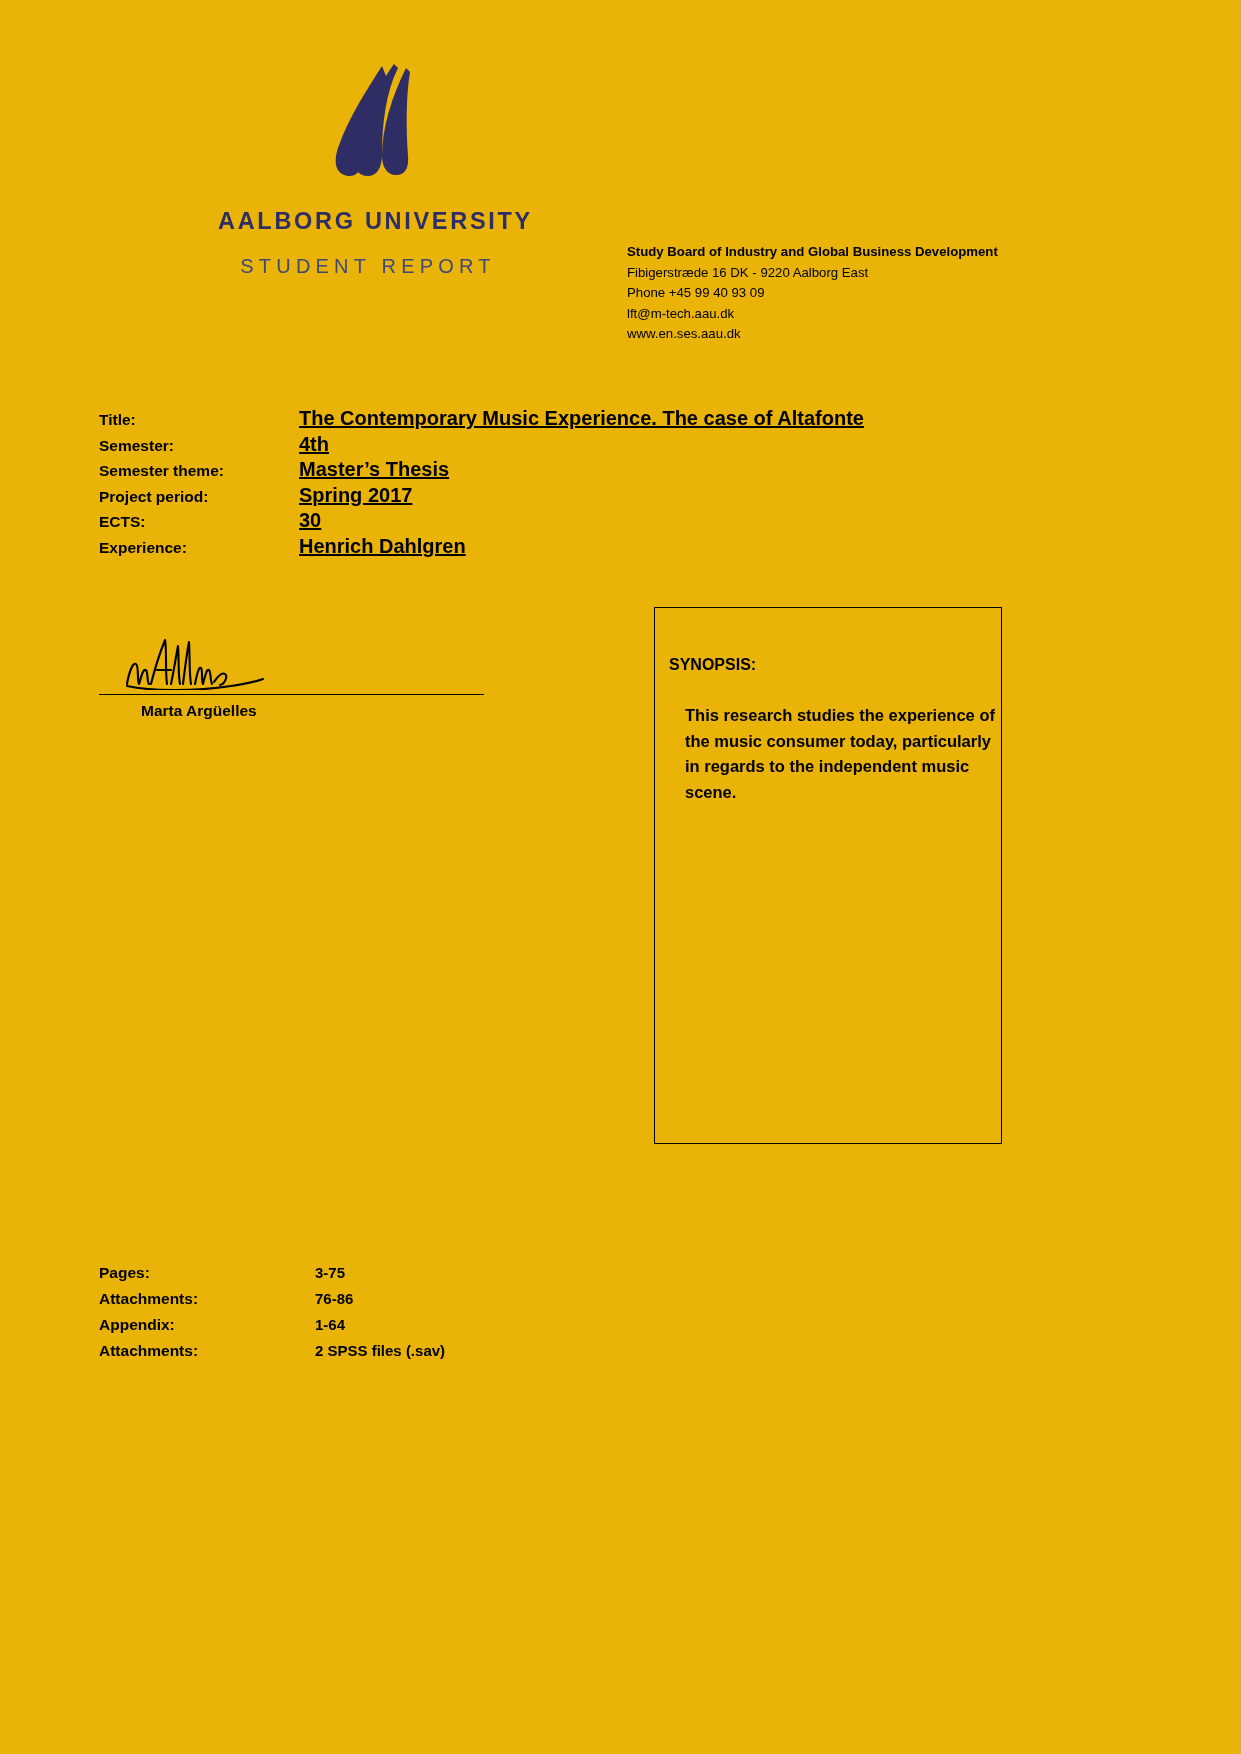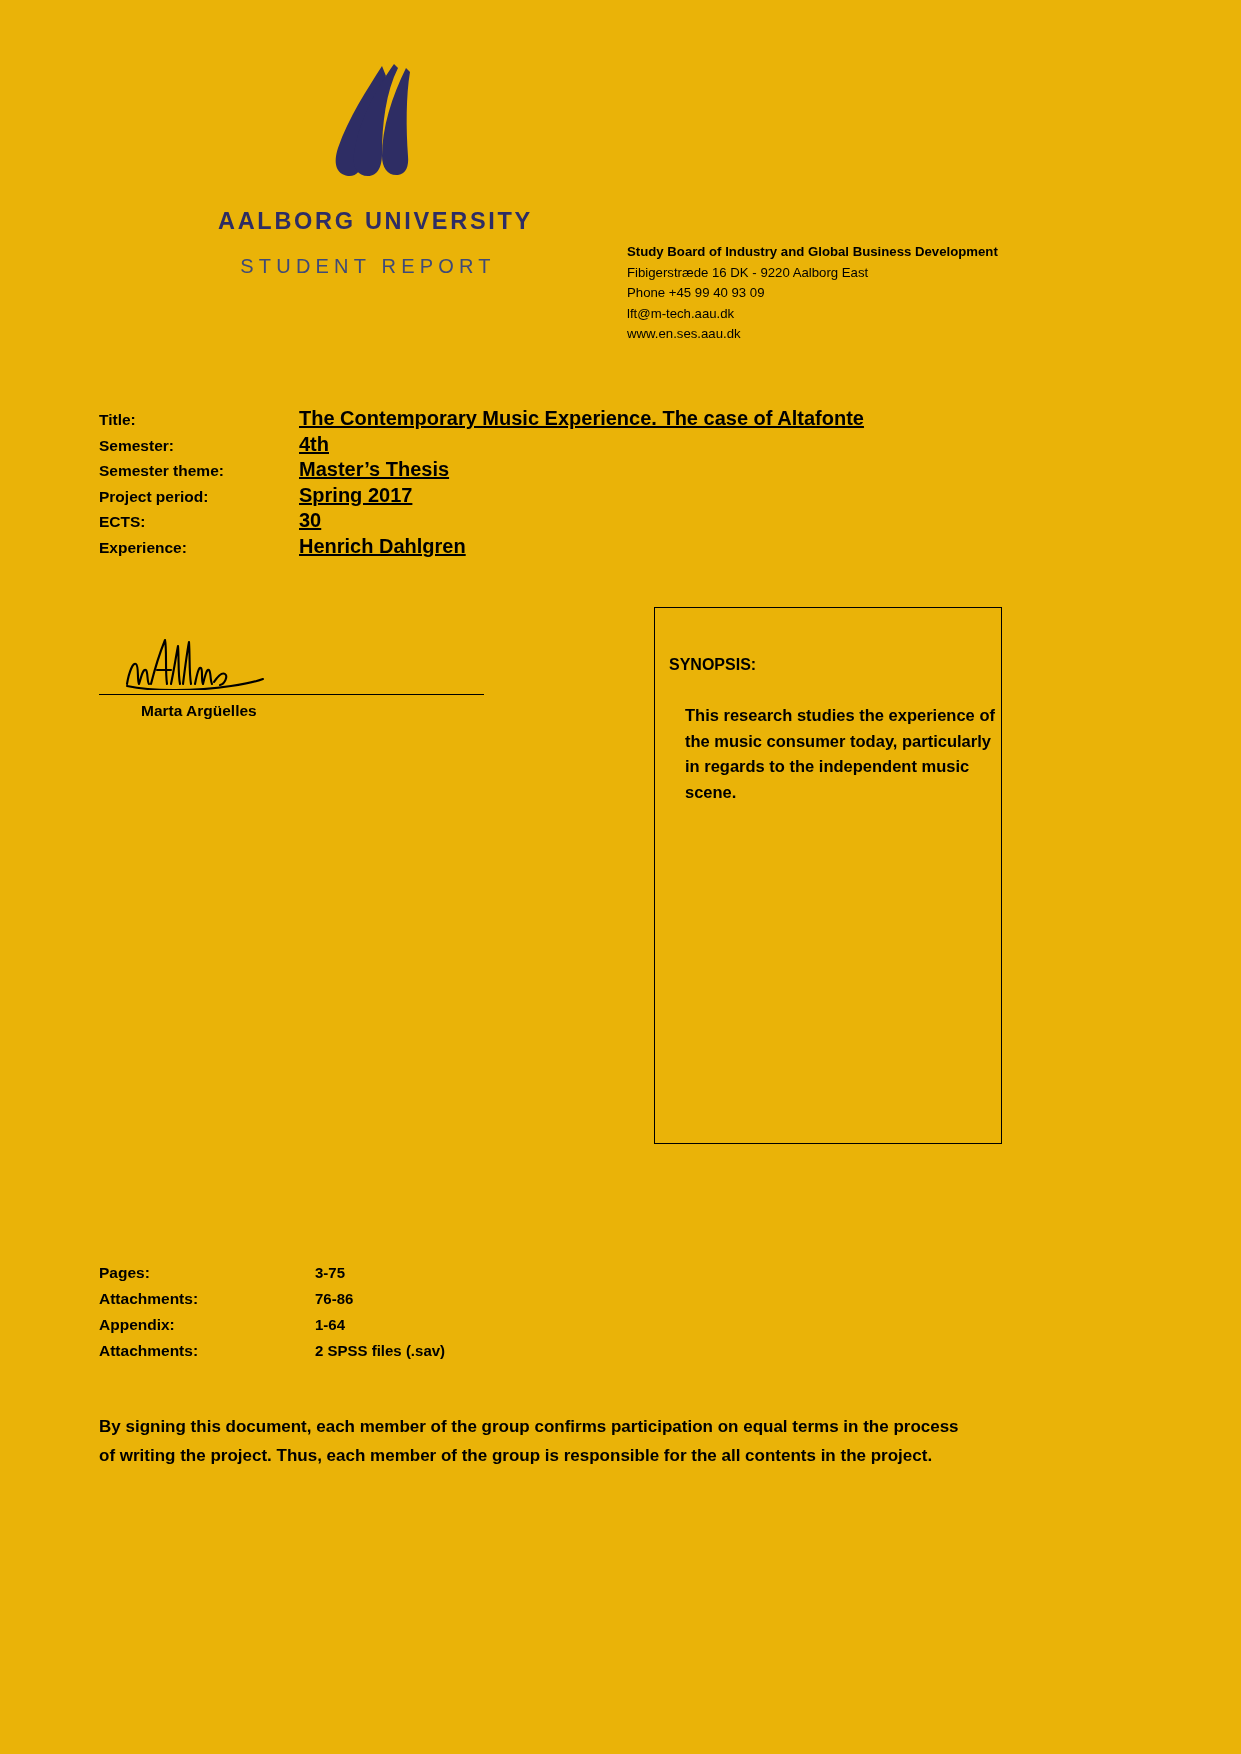--- a/index.html
+++ b/index.html
@@ -273,15 +273,14 @@
     <div class="counts-row">
       <div class="counts-label">Appendix:</div>
       <div class="counts-value">1-64</div>
     </div>
     <div class="counts-row attachments">
       <div class="counts-label">Attachments:</div>
       <div class="counts-value">2 SPSS files (.sav)</div>
     </div>
   </div>
 
-  <div class="declaration">By signing this document, each member of the group confirms participation on equal terms in the process of writing the project. Thus, each member of the group is responsible for the all contents in the project.</div>
 
 </div>
 
 </body></html>

